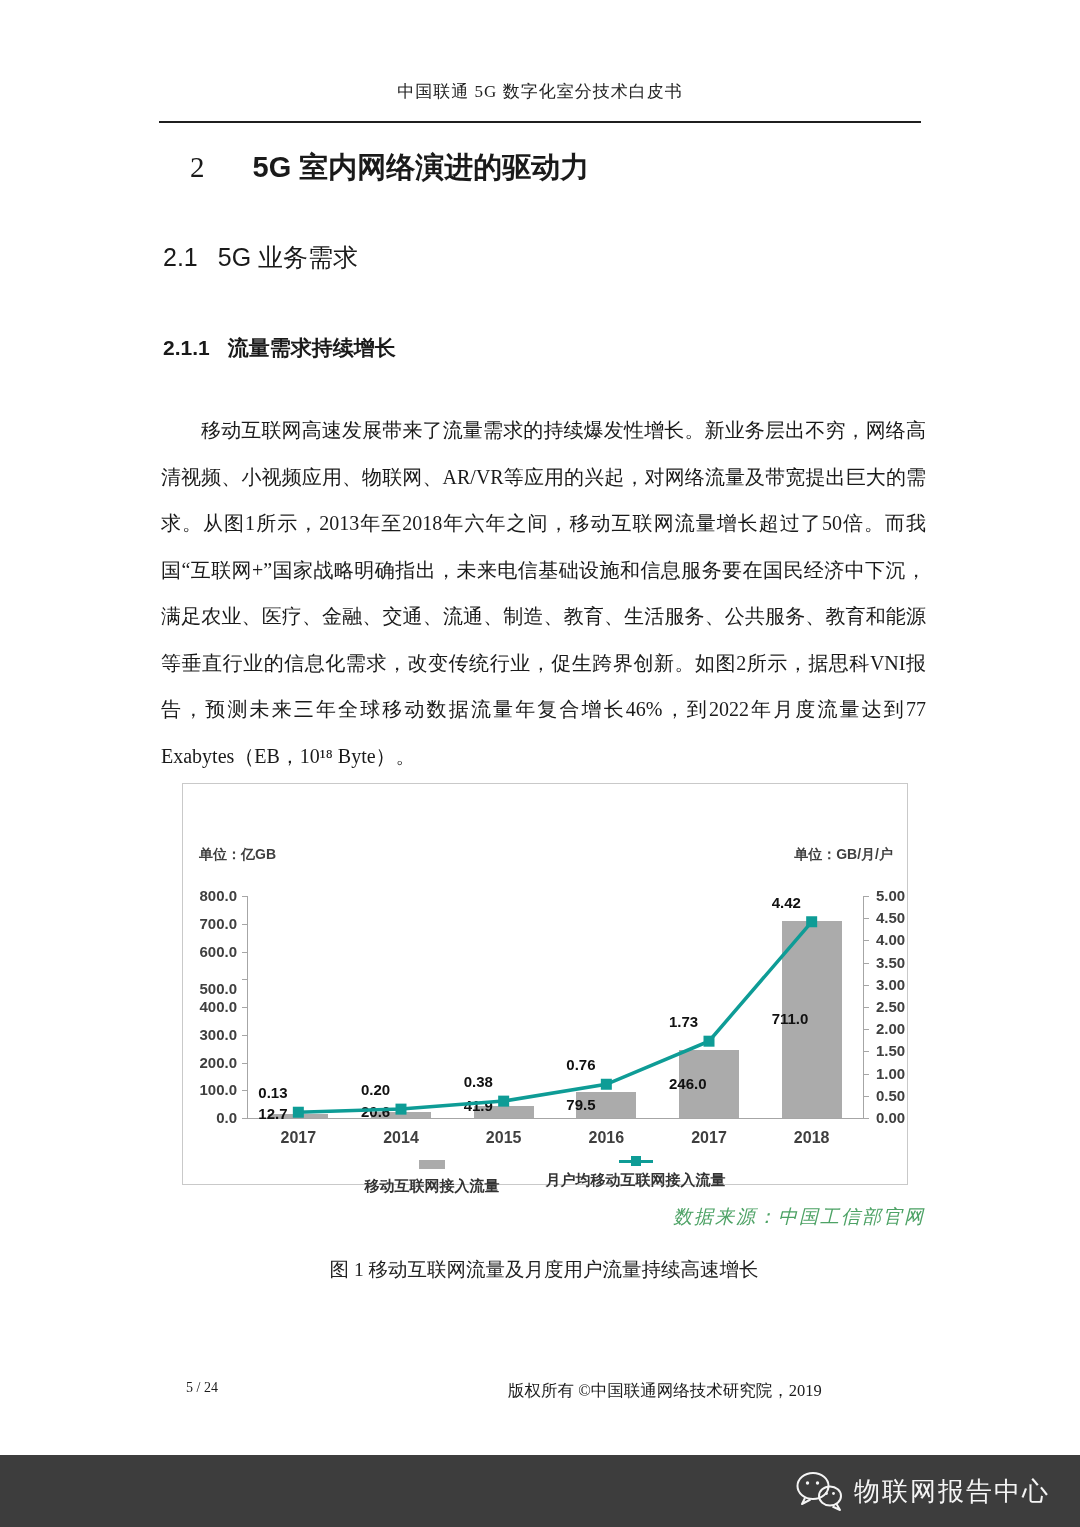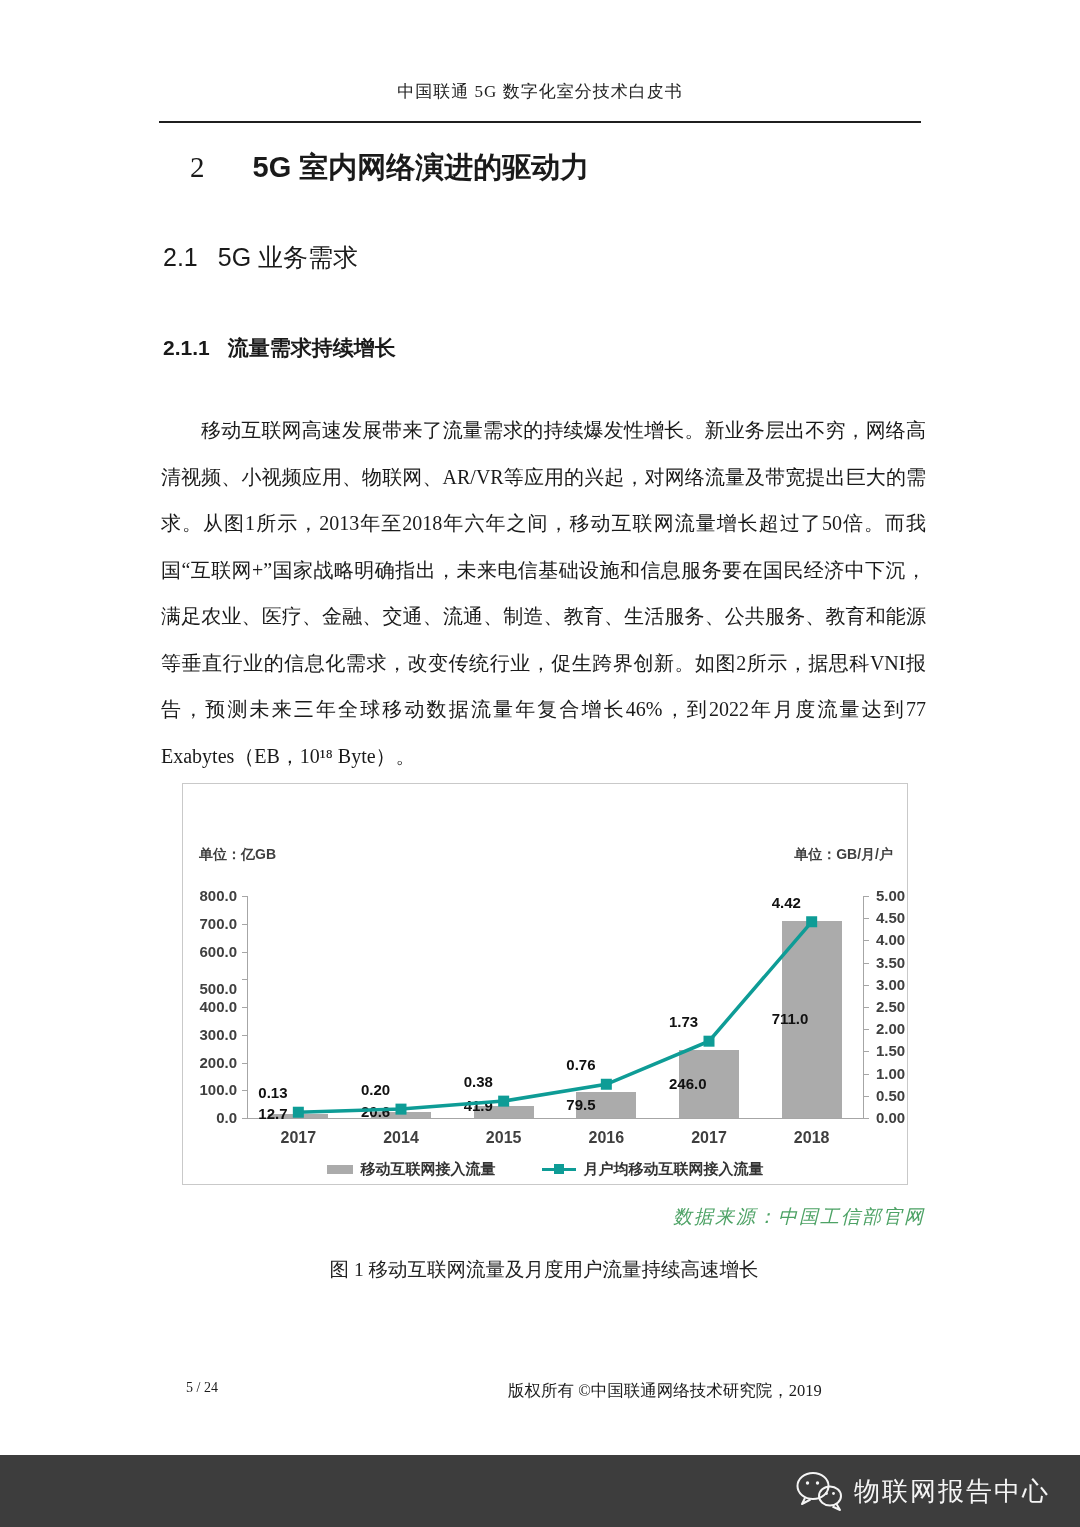--- a/index.html
+++ b/index.html
@@ -35,21 +35,21 @@
   .plot{position:absolute;inset:0;}
   .axisline{position:absolute;background:#a6a6a6;}
   .tickstub{position:absolute;background:#a6a6a6;height:1px;}
   .ylab{position:absolute;font-size:15px;font-weight:700;color:#3f3f3f;line-height:18px;}
   .ylab.left{text-align:right;}
   .ylab.right{text-align:left;}
   .bar{position:absolute;}
   .vlabel{position:absolute;font-size:15px;font-weight:700;color:#111;line-height:18px;}
   .xlabel{position:absolute;font-size:16px;font-weight:700;color:#3f3f3f;text-align:center;line-height:18px;}
   .legend{position:absolute;left:0;width:100%;display:flex;justify-content:center;gap:46px;}
-  .legend-item{display:flex;align-items:center;gap:8px;font-size:15px;font-weight:700;color:#333;}
+  .legend-item{display:flex;align-items:center;gap:8px;font-size:15px;font-weight:700;color:#333;flex-direction:column;}
   .sw-bar{width:26px;height:9px;}
   .sw-line{width:34px;height:3px;position:relative;}
   .sw-line::after{content:"";position:absolute;left:12px;top:-4px;width:10px;height:10px;background:inherit;}
 
   
   .source-note{top:1204px;left:163px;width:762px;text-align:right;font-style:italic;
                font-size:19px;letter-spacing:2px;}
   .fig-caption{top:1256px;left:163px;width:762px;text-align:center;font-size:19.5px;color:#222;}
 
   

